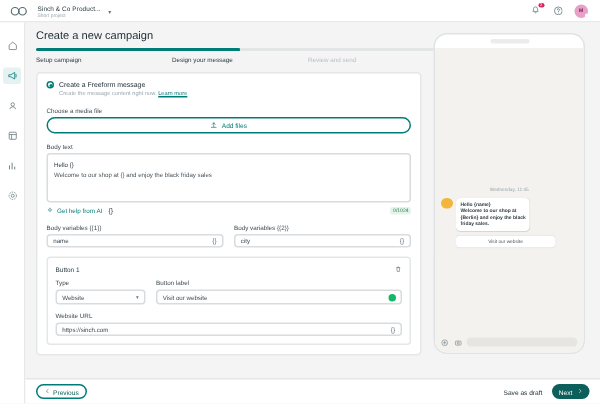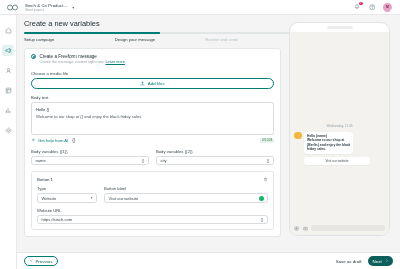--- a/index.html
+++ b/index.html
@@ -243,21 +243,21 @@
     </div>
     <div class="rail-item">
       <svg width="7" height="7" viewBox="0 0 16 16">
           <circle cx="8" cy="8" r="2.3" fill="none" stroke="currentColor" stroke-width="1.2"></circle>
           <circle cx="8" cy="8" r="5.6" fill="none" stroke="currentColor" stroke-width="1.2" stroke-dasharray="2.4 1.6"></circle>
         </svg>
     </div>
   </div>
 
   <div class="main">
-    <div class="page-title">Create a new variables</div>
+    <div class="page-title">Create a new campaign</div>
 
     <div class="stepper">
       <div class="step-track">
         <div class="step-bar"></div>
         <div class="step-fill"></div>
         <div class="step-dot" style="left:49%"></div>
       </div>
       <div class="step-labels">
         <span class="step-label">Setup campaign</span>
         <span class="step-label">Design your message</span>

